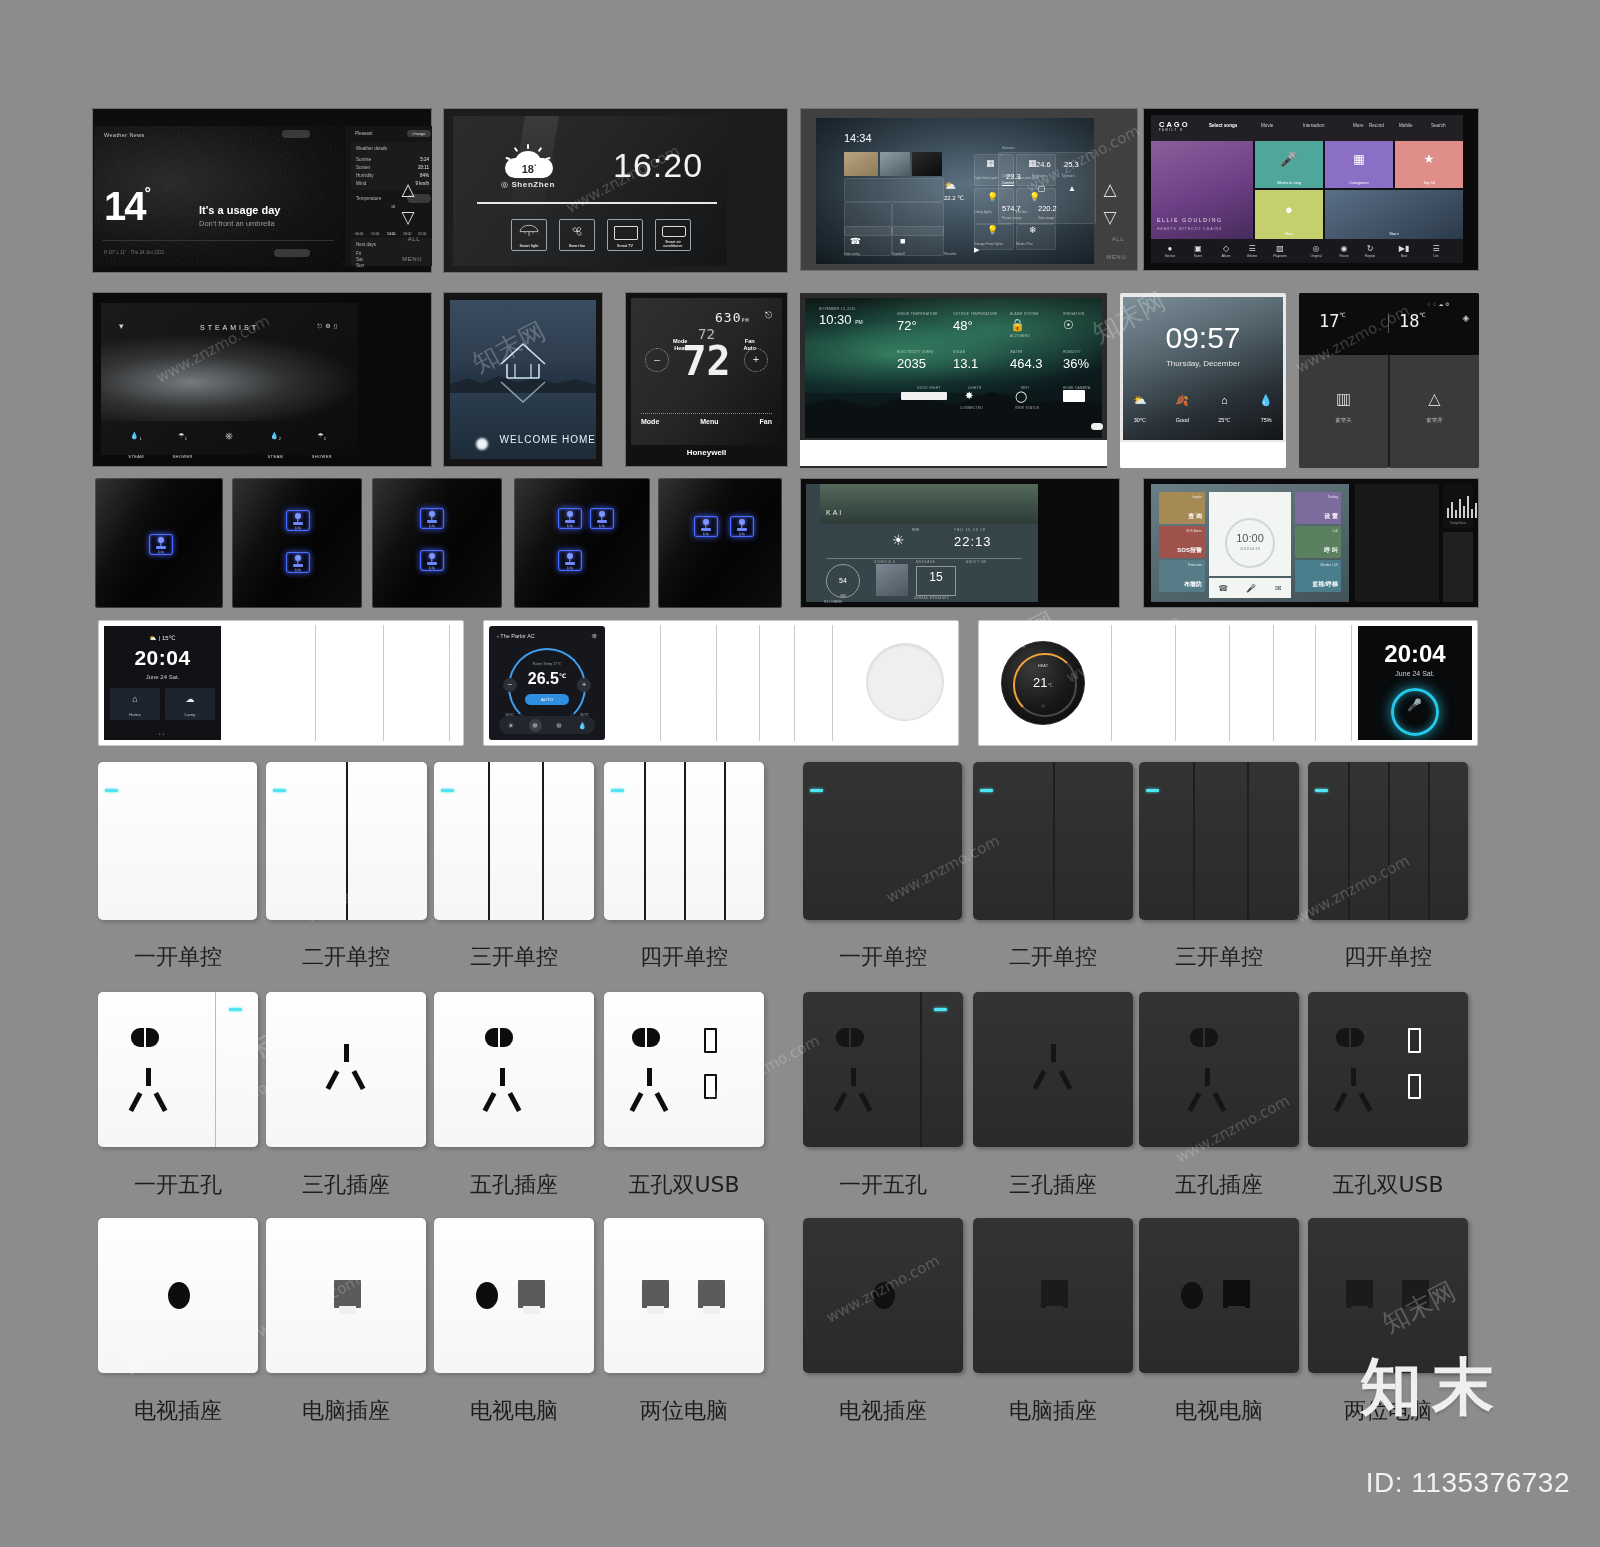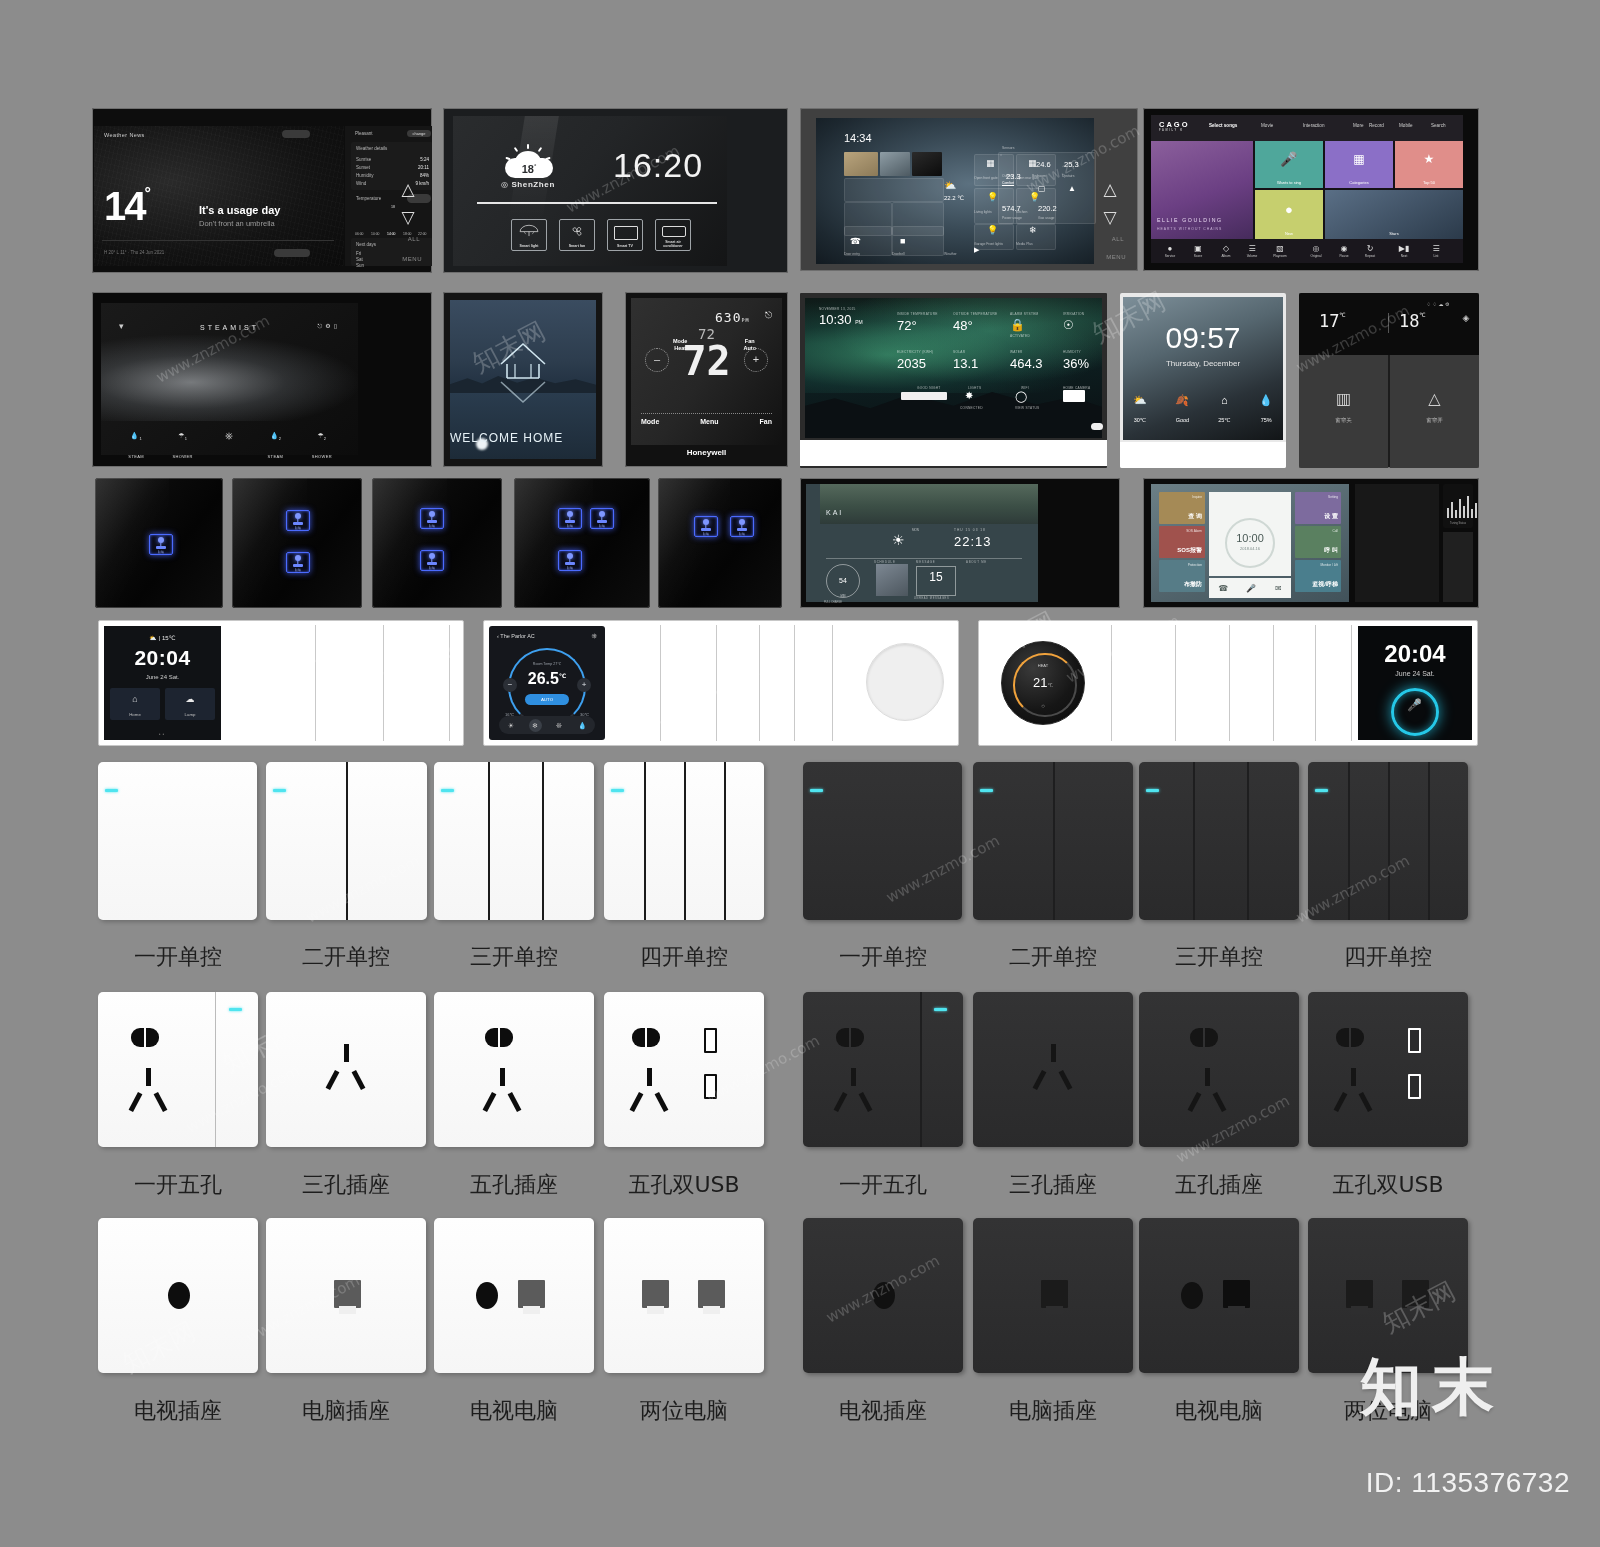--- a/index.html
+++ b/index.html
@@ -97,21 +97,21 @@
   .p5-icos{position:absolute;right:18px;top:19px;color:#ddd;font-size:6px;letter-spacing:3px;}
 
   #p6{left:443px;top:292px;width:160px;height:175px;background:#141414;border-radius:2px;}
   .p6-scr{position:absolute;left:7px;top:8px;width:146px;height:159px;
      background:linear-gradient(180deg,#3a4c60 0%,#2d3d4e 38%,#223141 55%,#2b3b4a 100%);}
   .p6-mtn{position:absolute;left:0;top:46%;width:146px;height:20px;background:#1a2530;
     clip-path:polygon(0 100%,0 55%,12% 25%,22% 52%,33% 14%,46% 48%,58% 22%,72% 50%,86% 30%,100% 58%,100% 100%);}
   .p6-water{position:absolute;left:0;top:calc(46% + 20px);width:146px;height:calc(54% - 20px);
     background:linear-gradient(180deg,#2a3c4e,#1d2b38);}
   .p6-house{position:absolute;left:50%;top:34px;transform:translateX(-50%);}
-  .p6-txt{position:absolute;left:0;right:0;bottom:14px;text-align:left;color:#e7f2f7;font-size:12px;letter-spacing:1px;}
+  .p6-txt{position:absolute;left:0;right:0;bottom:14px;text-align:right;color:#e7f2f7;font-size:10px;letter-spacing:1px;}
   .p6-moon{position:absolute;left:26px;bottom:9px;width:12px;height:12px;border-radius:50%;background:#eef3f6;filter:blur(1.2px);}
 
   #p7{left:625px;top:292px;width:163px;height:175px;background:#111;border-radius:2px;}
   .p7-scr{position:absolute;left:6px;top:6px;width:151px;height:147px;
      background:linear-gradient(125deg,#303030 0%,#262626 50%,#111 100%);}
   .p7-dig{position:absolute;color:#f0f0f0;font-family:"DejaVu Sans Mono","Liberation Mono",monospace;}
   .p7-round{position:absolute;width:22px;height:22px;border:1.4px dotted #9a9a9a;border-radius:50%;color:#ddd;
      font-size:11px;text-align:center;line-height:20px;}
   .p7-hr{position:absolute;left:10px;top:115px;width:131px;border-top:1.4px dotted #888;}
   .p7-bot{position:absolute;left:10px;top:120px;width:131px;display:flex;justify-content:space-between;color:#fff;font-size:7px;font-weight:700;}

